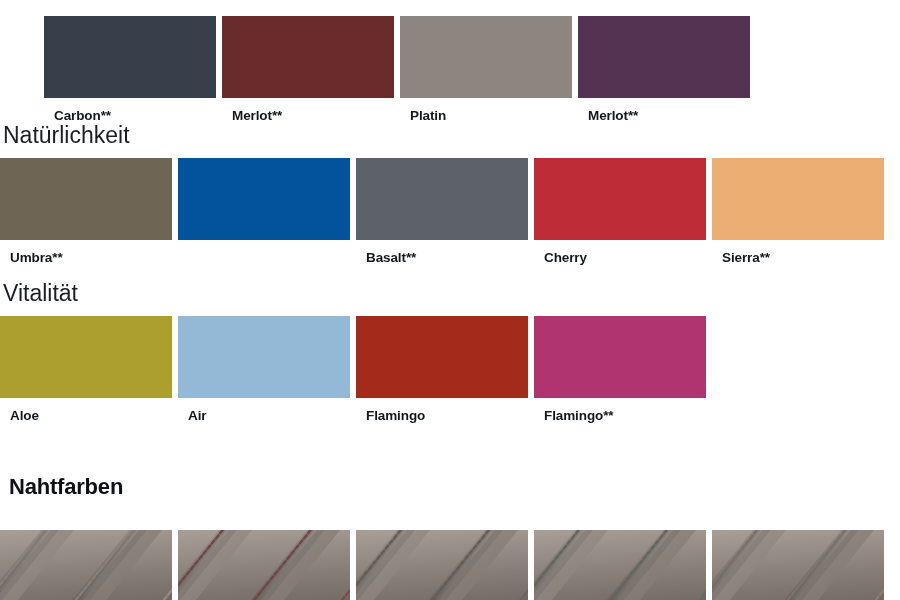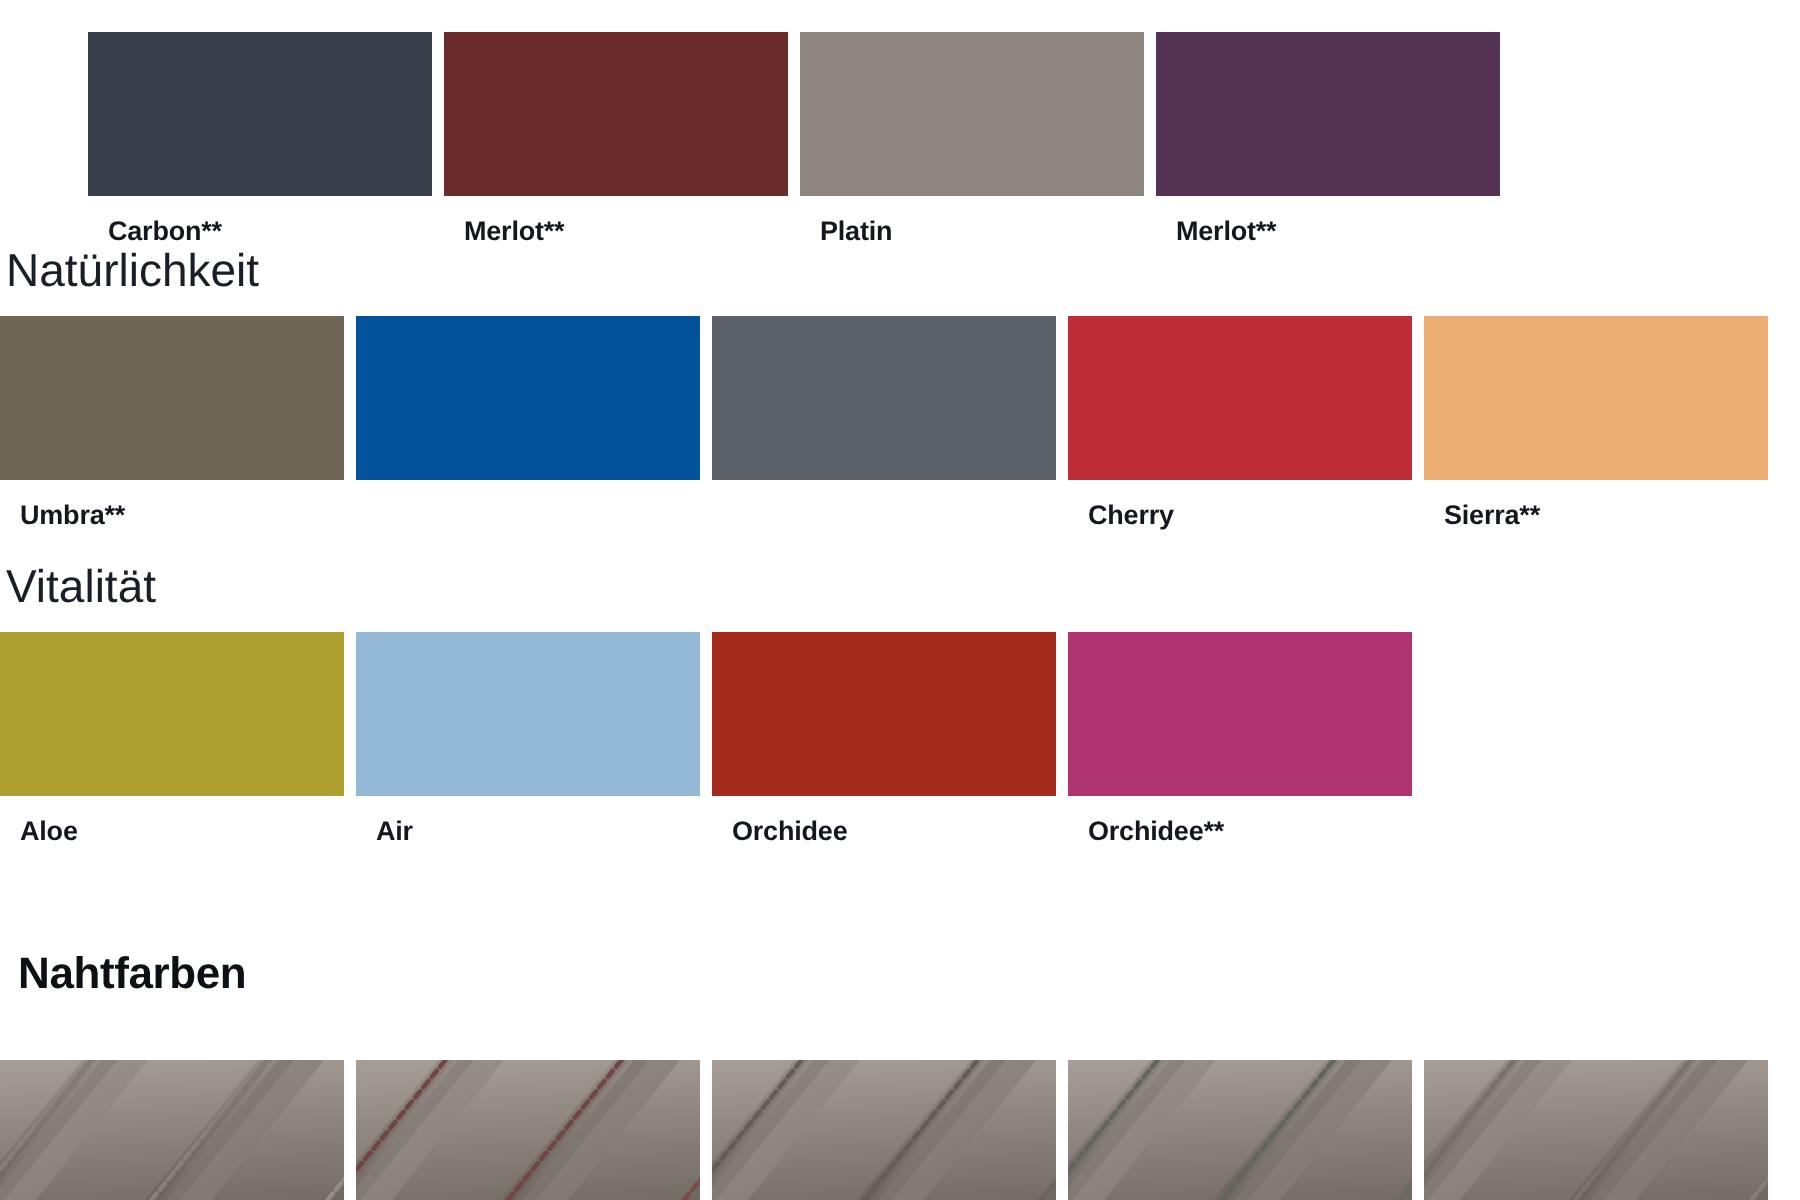--- a/index.html
+++ b/index.html
@@ -134,20 +134,21 @@
   <div class="swatch-row" id="row-natur">
       <div class="swatch-cell">
         <span class="swatch-chip" style="background: rgb(110, 101, 85);"></span>
         <span class="swatch-label">Umbra**</span>
       </div>
       <div class="swatch-cell">
         <span class="swatch-chip" style="background: rgb(3, 83, 155);"></span>
       </div>
       <div class="swatch-cell">
         <span class="swatch-chip" style="background: rgb(93, 97, 106);"></span>
+        <span class="swatch-label">Basalt**</span>
       </div>
       <div class="swatch-cell">
         <span class="swatch-chip" style="background: rgb(189, 44, 55);"></span>
         <span class="swatch-label">Cherry</span>
       </div>
       <div class="swatch-cell">
         <span class="swatch-chip" style="background: rgb(237, 174, 116);"></span>
         <span class="swatch-label">Sierra**</span>
       </div>
     </div>
@@ -158,25 +159,25 @@
       <div class="swatch-cell">
         <span class="swatch-chip" style="background: rgb(172, 159, 45);"></span>
         <span class="swatch-label">Aloe</span>
       </div>
       <div class="swatch-cell">
         <span class="swatch-chip" style="background: rgb(147, 185, 215);"></span>
         <span class="swatch-label">Air</span>
       </div>
       <div class="swatch-cell">
         <span class="swatch-chip" style="background: rgb(164, 42, 28);"></span>
-        <span class="swatch-label">Orchidee</span>
+        <span class="swatch-label">Flamingo</span>
       </div>
       <div class="swatch-cell">
         <span class="swatch-chip" style="background: rgb(176, 52, 111);"></span>
-        <span class="swatch-label">Orchidee**</span>
+        <span class="swatch-label">Flamingo**</span>
       </div>
     </div>
 
   <div class="section-heading strong" id="heading-naht">Nahtfarben</div>
 
   <div id="row-naht">
       <div class="leather-cell">
         <div class="leather-surface">
           <svg viewBox="0 0 172 70" preserveAspectRatio="none">
             <defs>

